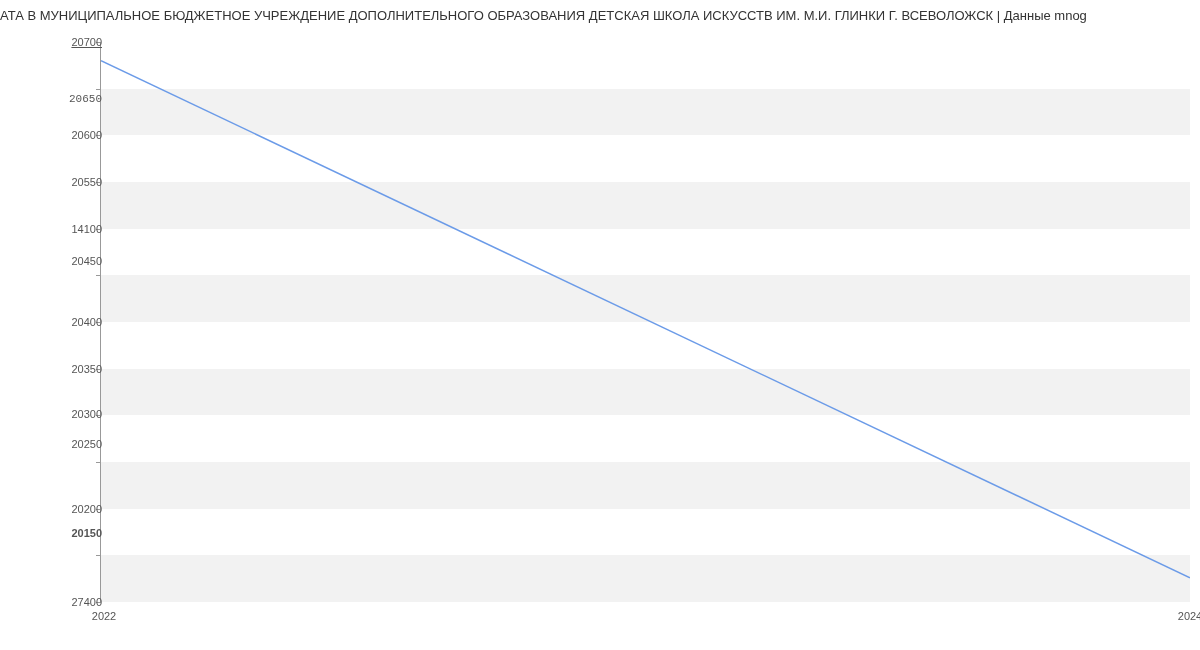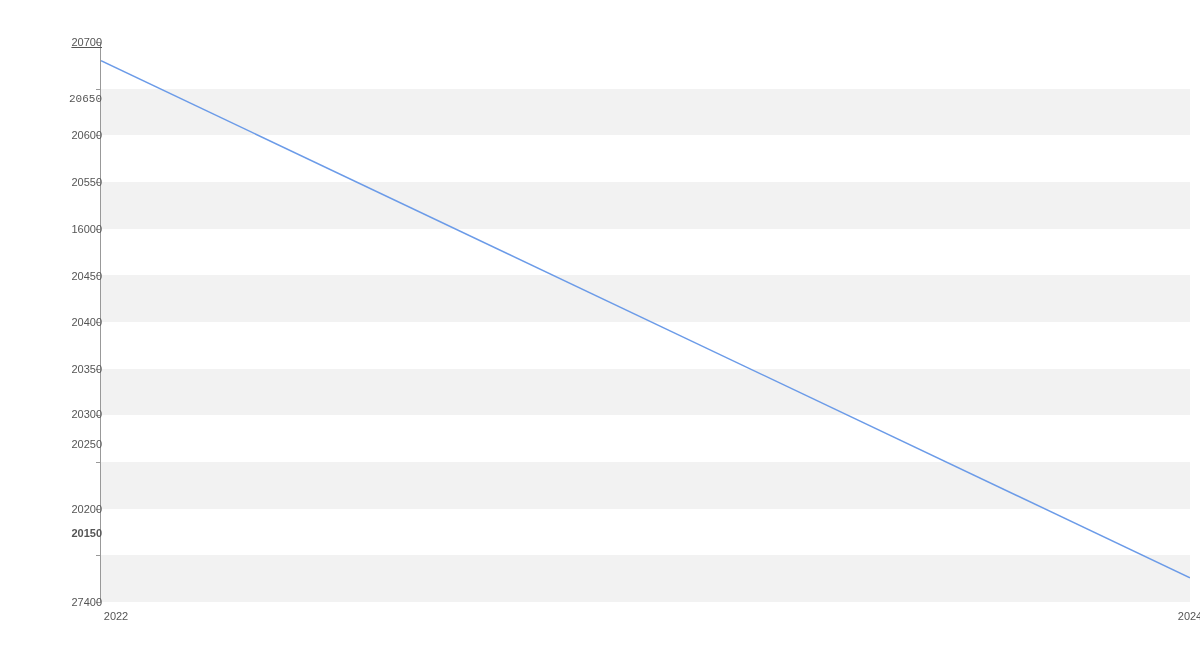--- a/index.html
+++ b/index.html
@@ -68,20 +68,21 @@
       top: 0;
       width: 100%;
       height: 100%;
       pointer-events: none;
     }
   </style>
 </head>
 <body>
 
 <div class="chart-container">
+  <div class="chart-title">АТА В МУНИЦИПАЛЬНОЕ БЮДЖЕТНОЕ УЧРЕЖДЕНИЕ ДОПОЛНИТЕЛЬНОГО ОБРАЗОВАНИЯ ДЕТСКАЯ ШКОЛА ИСКУССТВ ИМ. М.И. ГЛИНКИ Г. ВСЕВОЛОЖСК | Данные mnog</div>
 
   <div class="plot-area">
       <div class="grid-band" style="top: 46.6667px; height: 46.6667px;"></div>
       <div class="grid-band" style="top: 140px; height: 46.6667px;"></div>
       <div class="grid-band" style="top: 233.333px; height: 46.6667px;"></div>
       <div class="grid-band" style="top: 326.667px; height: 46.6667px;"></div>
       <div class="grid-band" style="top: 420px; height: 46.6667px;"></div>
       <div class="grid-band" style="top: 513.333px; height: 46.6667px;"></div>
 
     <svg class="line" viewBox="0 0 1090 560" preserveAspectRatio="none">
@@ -101,21 +102,21 @@
       <div class="y-tick-mark" style="top: 46.6667px;"></div>
       <div class="y-tick-mark" style="top: 0px;"></div>
     </div>
 <div class="y-tick" style="top: 602px;">27400</div>
     <div class="y-tick" style="top: 533px; font-weight: bold;">20150</div>
     <div class="y-tick" style="top: 508.667px;">20200</div>
     <div class="y-tick" style="top: 444px;">20250</div>
     <div class="y-tick" style="top: 414px;">20300</div>
     <div class="y-tick" style="top: 368.667px;">20350</div>
     <div class="y-tick" style="top: 322px;">20400</div>
-    <div class="y-tick" style="top: 276px;">20450</div>
-    <div class="y-tick" style="top: 228.667px;">16000</div>
+    <div class="y-tick" style="top: 261px;">20450</div>
+    <div class="y-tick" style="top: 228.667px;">14100</div>
     <div class="y-tick" style="top: 182px; text-align: right;">20550</div>
     <div class="y-tick" style="top: 135.333px;">20600</div>
     <div class="y-tick" style="top: 99px; font-family: Liberation Mono, monospace;">20650</div>
     <div class="y-tick" style="top: 42px; text-decoration: underline;">20700</div>
-    <div class="x-tick" style="left: 116px;">2022</div>
+    <div class="x-tick" style="left: 104px;">2022</div>
     <div class="x-tick" style="left: 1190px;">2024</div>
   </div>
 
 </body></html>

